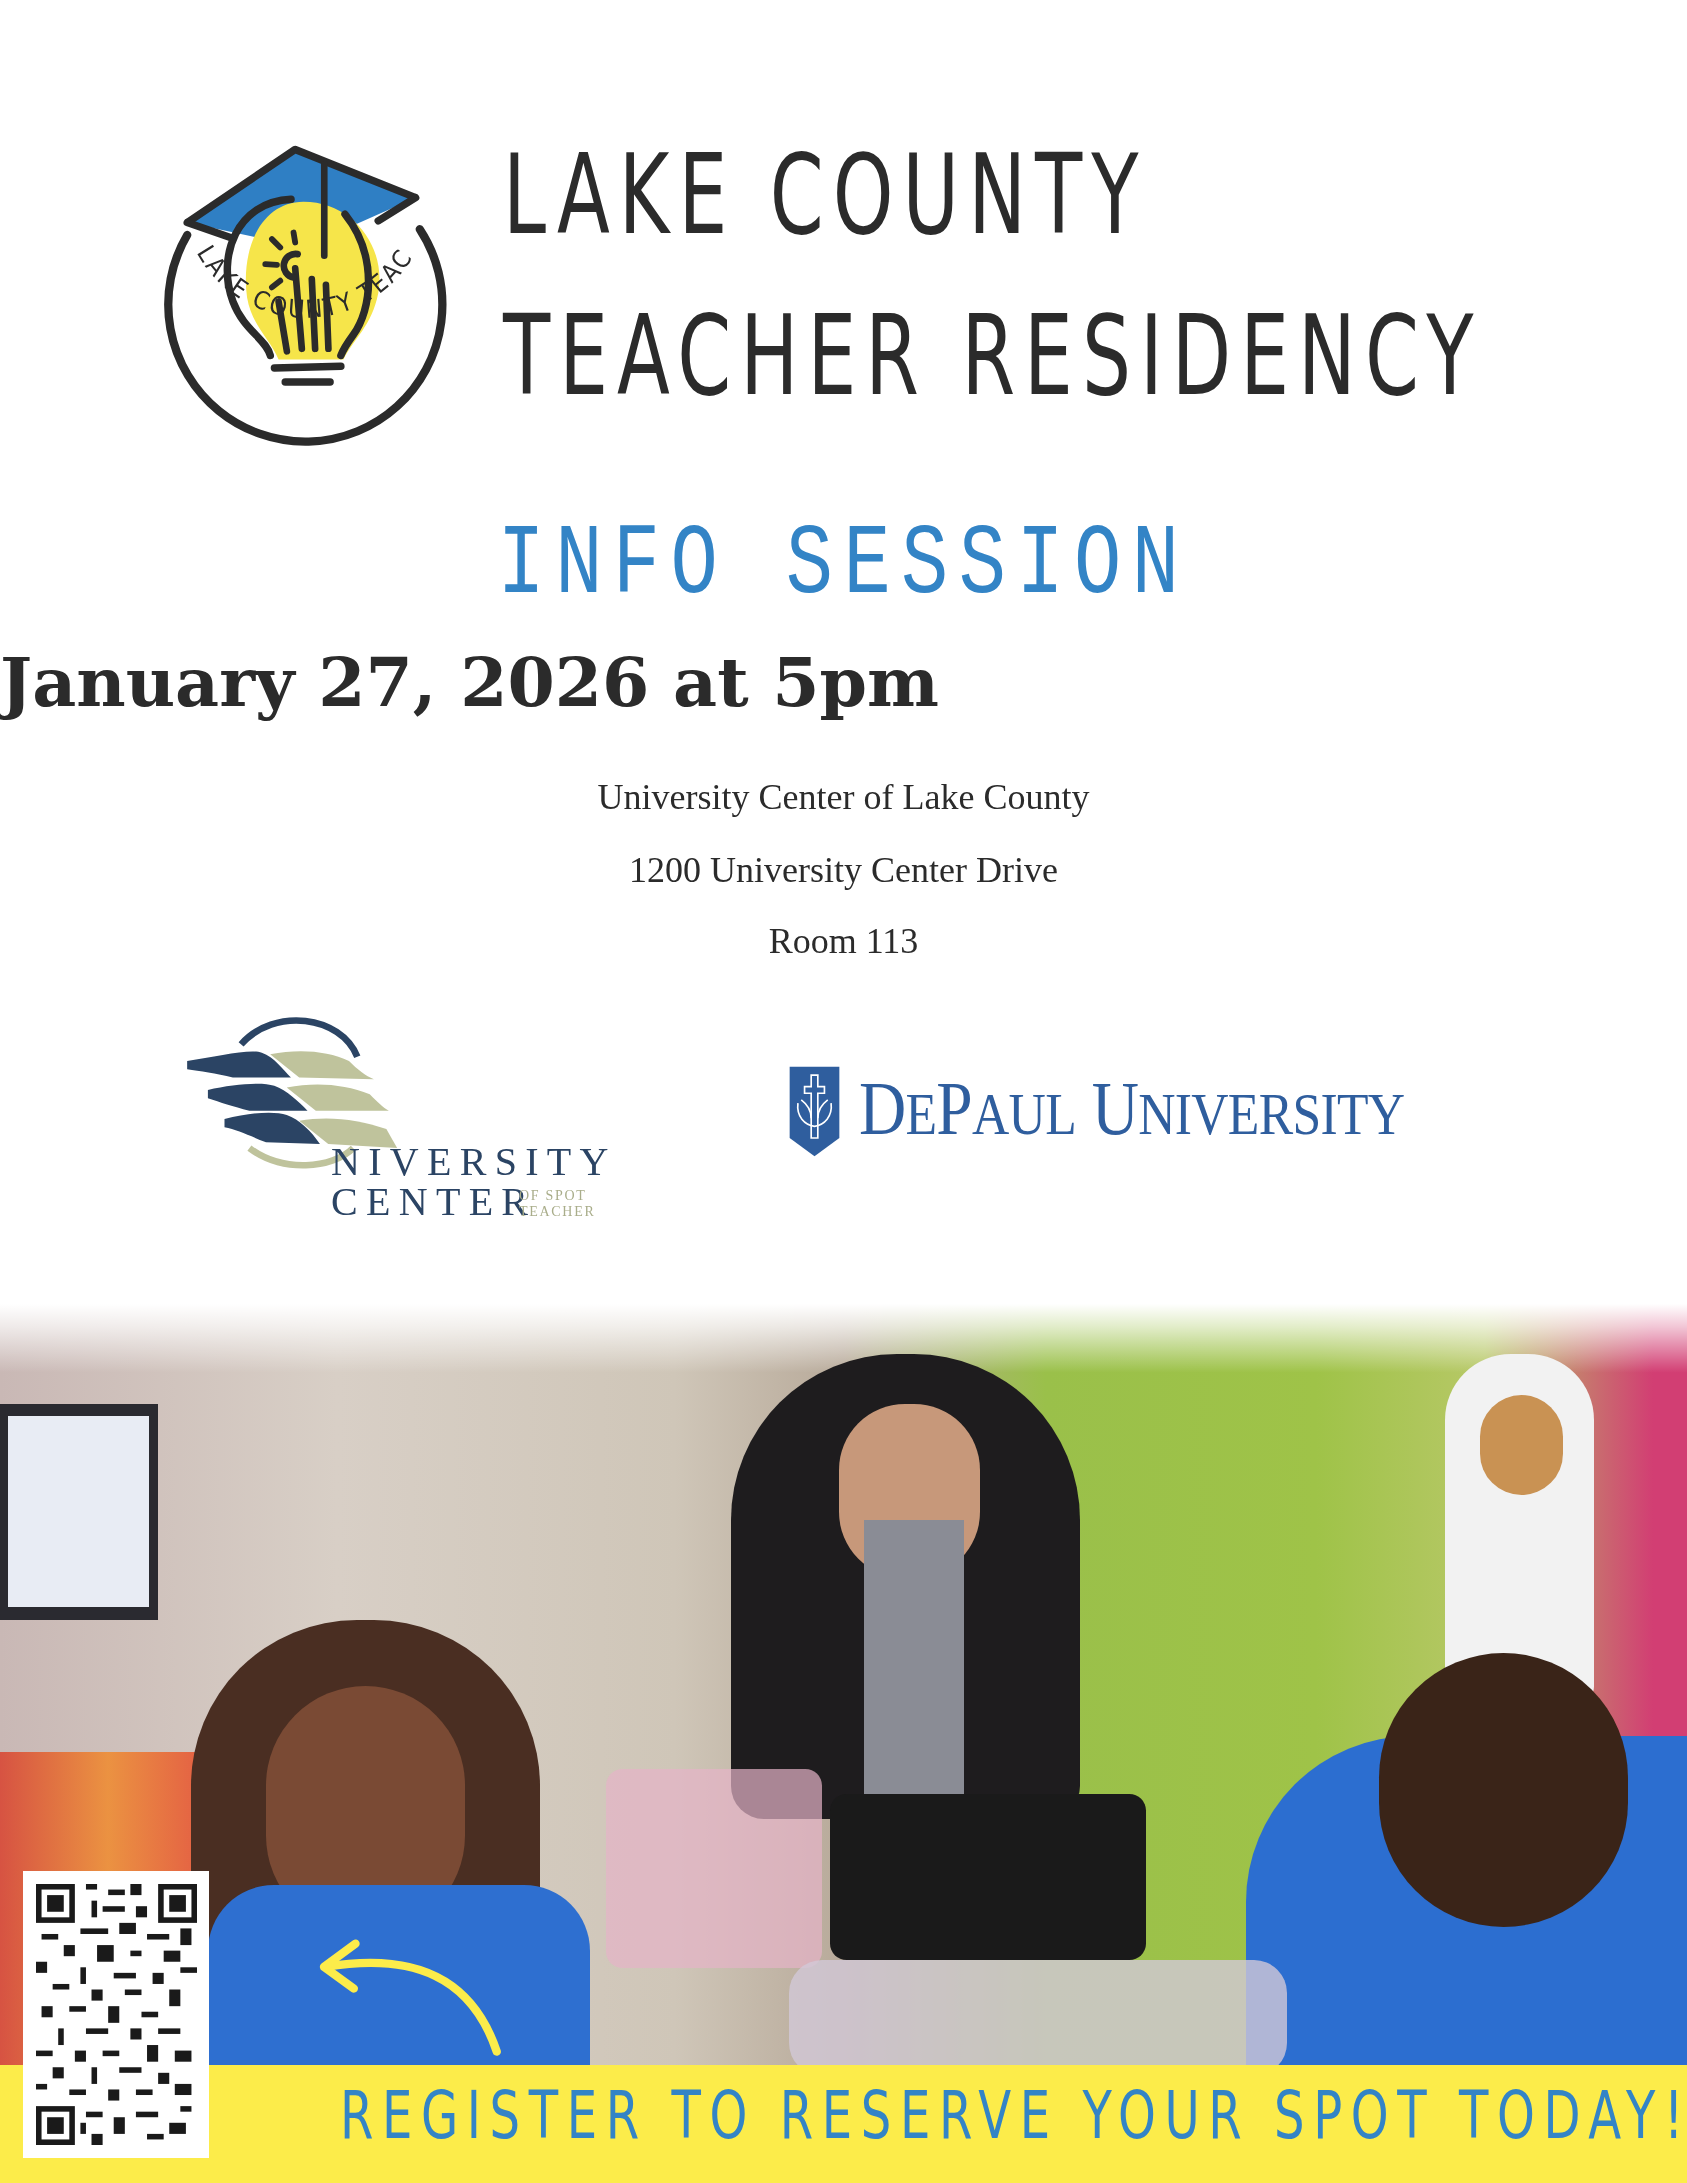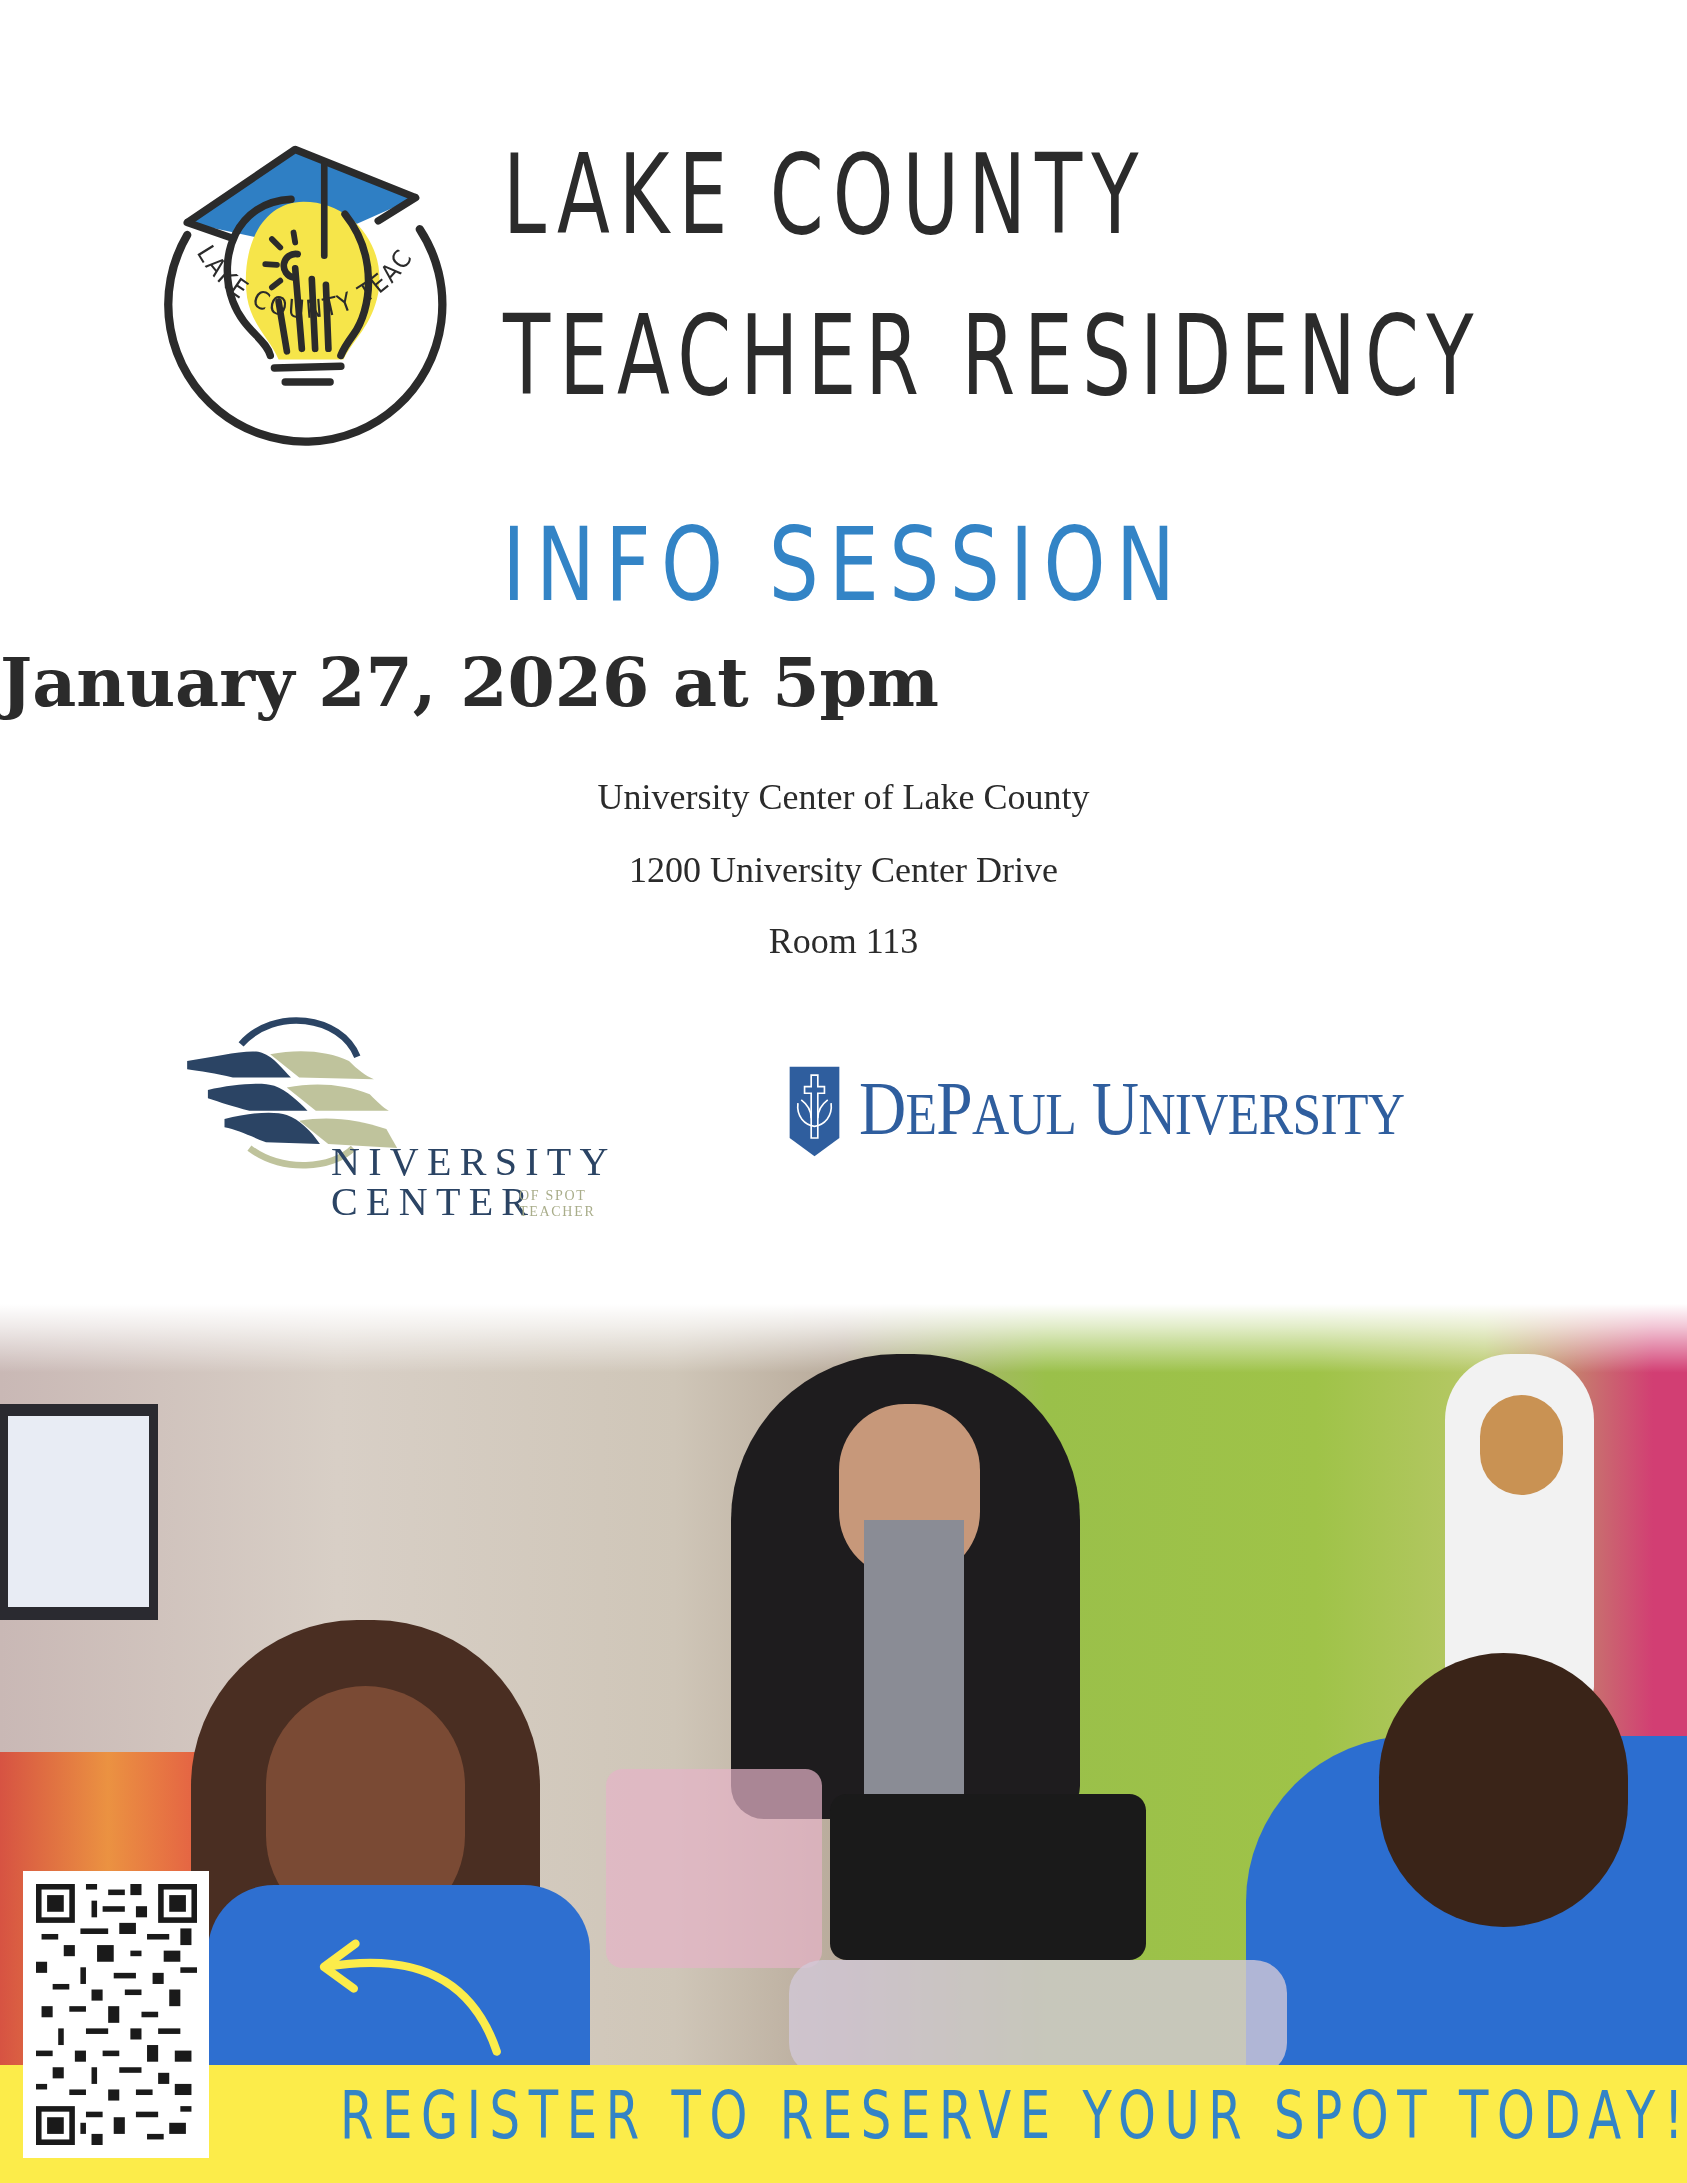--- a/index.html
+++ b/index.html
@@ -14,21 +14,21 @@
   .title-line {
     left: 503px; font-family: "DejaVu Sans Condensed", "DejaVu Sans", sans-serif; font-weight: normal;
     font-size: 110px; letter-spacing: 11.6px; color: #2b2b2b; transform: scaleX(0.78); transform-origin: left center;
     white-space: nowrap; line-height: 1;
   }
   .title-1 { top: 140px; }
   .title-2 { top: 301px; }
 
   .info-session {
     left: 0; width: 1687px; top: 515px; text-align: center; color: #3384c6;
-    font-size: 101px; letter-spacing: 13.3px; line-height: 1; white-space: nowrap;
+    font-size: 101px; letter-spacing: 13.3px; line-height: 1; white-space: nowrap; font-family: Liberation Mono, monospace;
   }
   .info-session span { display: inline-block; transform: scaleX(0.78); }
 
   .date-line {
     left: 0; width: 1388px; top: 648px; text-align: left;
     font-family: "DejaVu Serif", serif; font-weight: bold; font-size: 68px; color: #2b2b2b; line-height: 1;
   }
   .addr {
     left: 0; width: 1687px; text-align: center;
     font-family: "Liberation Serif", serif; font-size: 36px; color: #2b2b2b; line-height: 1;

